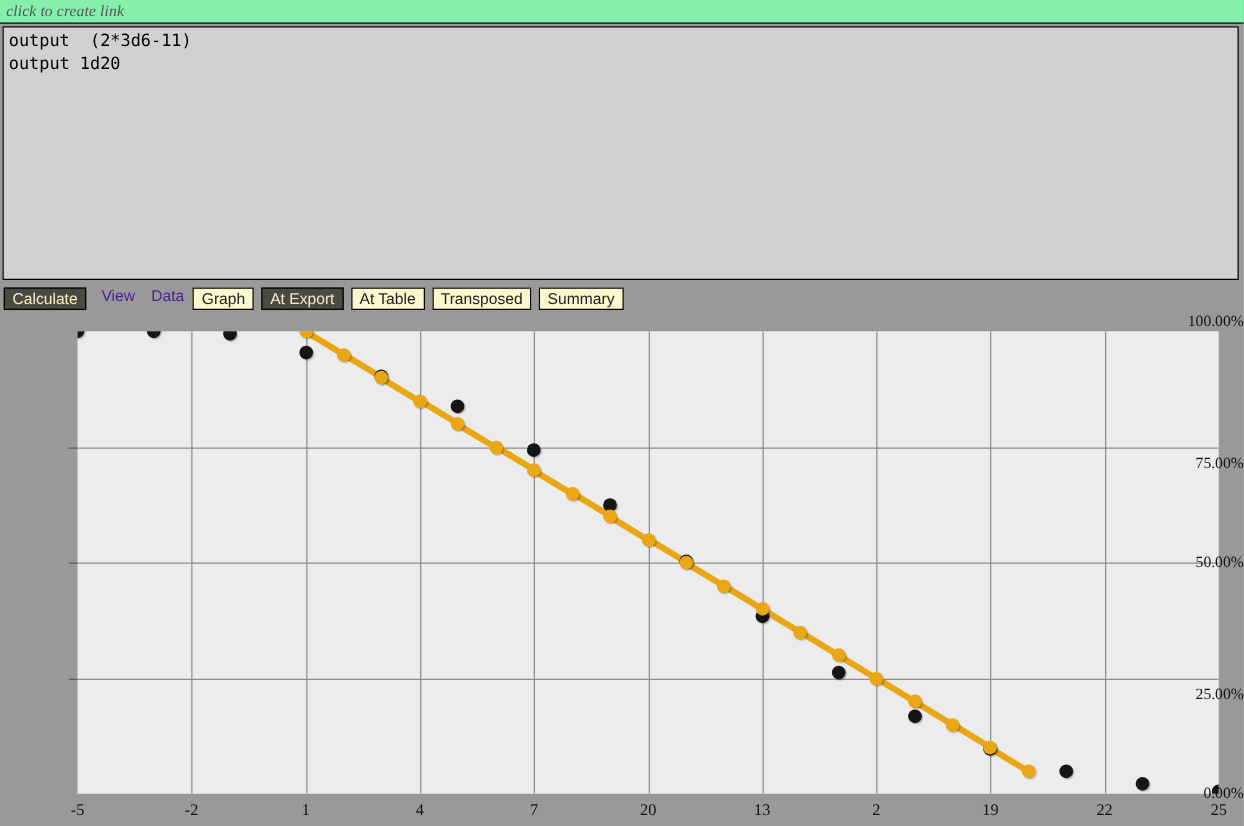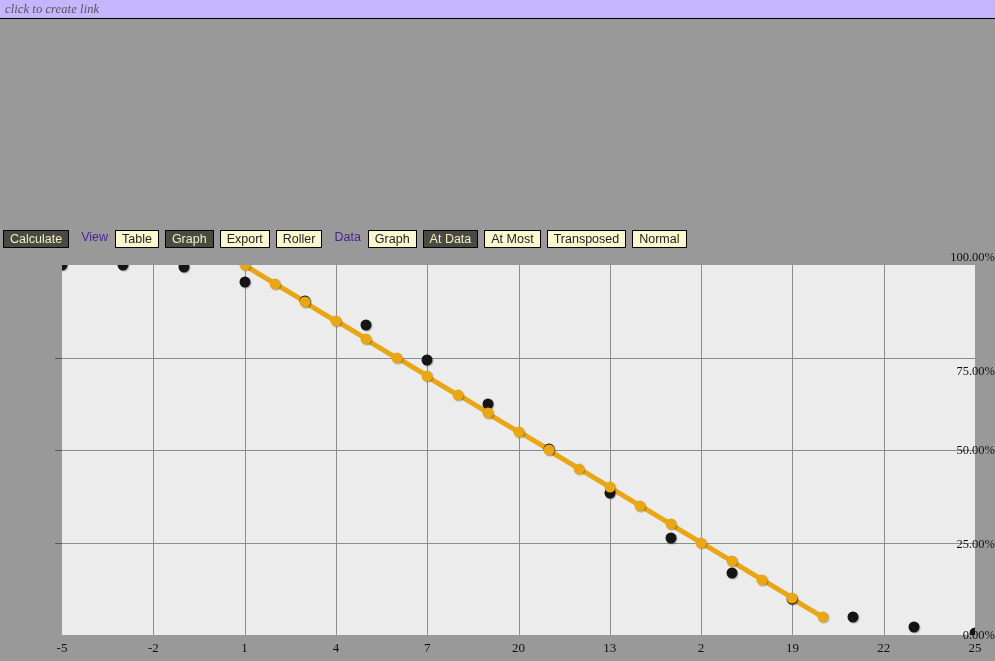--- a/index.html
+++ b/index.html
@@ -8,21 +8,21 @@
     background:#999999;
     font-family:"Liberation Sans", sans-serif;
     font-size:12px;
     color:#1a1a1a;
   }
   .app{position:relative;width:995px;height:661px;}
 
   
   .link-bar{
     position:absolute;left:0;top:0;width:995px;height:19px;
-    background:#c4b5fd;
+    background:#86efac;
     border-bottom:1px solid #000;
     box-sizing:border-box;
   }
   .link-bar .lnk{
     position:absolute;left:5px;top:2px;
     font-family:"Liberation Serif", serif;
     font-style:italic;font-size:12.5px;color:#555;
     letter-spacing:.1px;
   }
 
@@ -124,27 +124,28 @@
 </style>
 </head>
 <body>
 
 <div class="app">
 
   <div class="link-bar">
     <span class="lnk">click to create link</span>
   </div>
 
+  <div class="output-area">output  (2*3d6-11)
+output 1d20</div>
 
   <div class="toolbar">
     <span class="btn dark">Calculate</span>
     <span class="tb-label">View</span>
-    <span id="view-btns"><span class="btn light">Table</span><span class="btn dark">Graph</span><span class="btn light">Export</span><span class="btn light">Roller</span></span>
     <span class="tb-label">Data</span>
-    <span id="data-btns"><span class="btn light">Graph</span><span class="btn dark">At Data</span><span class="btn light">At Most</span><span class="btn light">Transposed</span><span class="btn light">Normal</span></span>
+    <span id="data-btns"><span class="btn light">Graph</span><span class="btn dark">At Export</span><span class="btn light">At Table</span><span class="btn light">Transposed</span><span class="btn light">Summary</span></span>
   </div>
 
   <div class="chart-wrap">
     <div class="plot" id="plot">
         <div class="gl v" style="left: 91.3px;"></div>
         <div class="gl v" style="left: 182.6px;"></div>
         <div class="gl v" style="left: 273.9px;"></div>
         <div class="gl v" style="left: 365.2px;"></div>
         <div class="gl v" style="left: 456.5px;"></div>
         <div class="gl v" style="left: 547.8px;"></div>
@@ -209,21 +210,21 @@
         <div class="pt s2" style="left: 699.967px; top: 314.5px; background: rgb(233, 166, 21);"></div>
         <div class="pt s2" style="left: 730.4px; top: 333px; background: rgb(233, 166, 21);"></div>
         <div class="pt s2" style="left: 760.833px; top: 351.5px; background: rgb(233, 166, 21);"></div>
       </div>
     <div id="axes">
         <div class="ytick" style="top: 5px;">100.00%</div>
         <div class="ytick" style="top: 119px;">75.00%</div>
         <div class="ytickmark" style="top: 105.5px;"></div>
         <div class="ytick" style="top: 198px;">50.00%</div>
         <div class="ytickmark" style="top: 198px;"></div>
-        <div class="ytick" style="top: 292px;">25.00%</div>
+        <div class="ytick" style="top: 304px;">25.00%</div>
         <div class="ytickmark" style="top: 290.5px;"></div>
         <div class="ytick" style="top: 383px;">0.00%</div>
         <div class="xtick" style="left: 62px;">-5</div>
         <div class="xtick" style="left: 153.3px;">-2</div>
         <div class="xtick" style="left: 244.6px;">1</div>
         <div class="xtick" style="left: 335.9px;">4</div>
         <div class="xtick" style="left: 427.2px;">7</div>
         <div class="xtick" style="left: 518.5px;">20</div>
         <div class="xtick" style="left: 609.8px;">13</div>
         <div class="xtick" style="left: 701.1px;">2</div>

